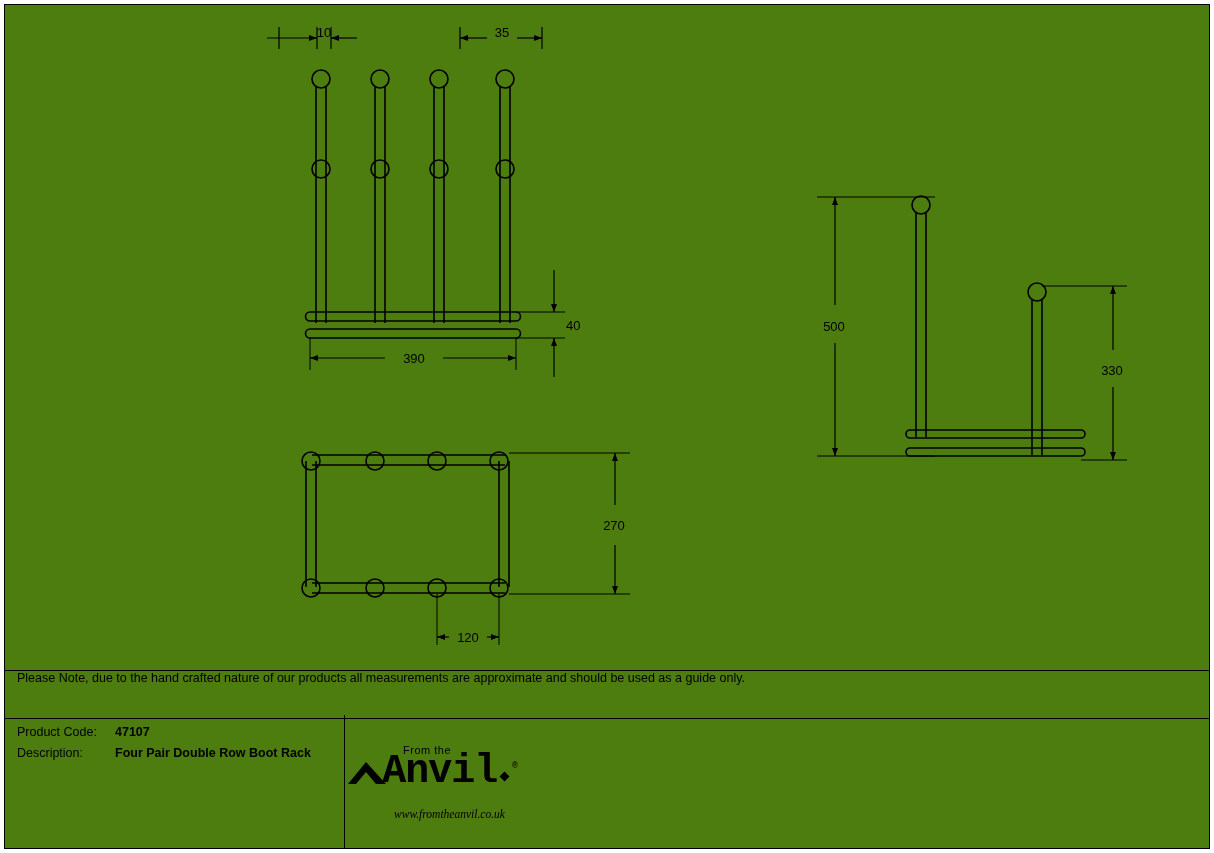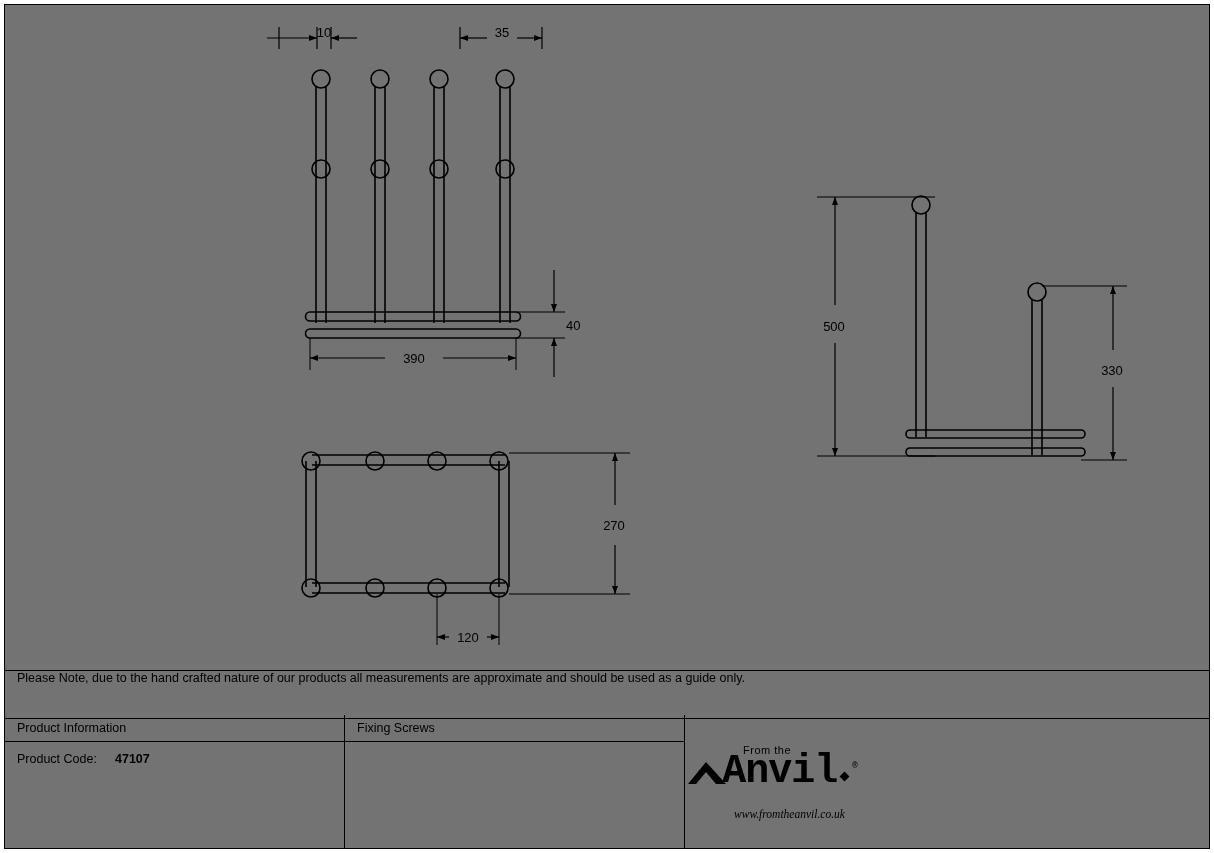--- a/index.html
+++ b/index.html
@@ -10,21 +10,21 @@
     font-family:"Liberation Sans", sans-serif;
     color:#000000;
     position:relative;
     overflow:hidden;
   }
   .sheet {
     position:absolute;
     left:4px; top:4px;
     width:1206px; height:845px;
     border:1.5px solid #000;
-    background:#737373;
+    background:#4d7c0f;
   }
   .drawing-area {
     position:absolute;
     left:0; top:0;
     width:100%; height:665px;
   }
   svg { display:block; }
 
   
   .note-row {
@@ -269,34 +269,33 @@
     </svg>
   </div>
 
   <div class="note-row">
     <span>Please Note, due to the hand crafted nature of our products all measurements are approximate and should be used as a guide only.</span>
   </div>
 
   <div class="table-row">
 
     <div class="col c1">
-      <div class="col-head">Product Information</div>
       <div class="col-body">
         <div class="spec-line">
           <span class="spec-key">Product Code:</span>
           <span class="spec-val">47107</span>
         </div>
+        <div class="spec-line">
+          <span class="spec-key">Description:</span>
+          <span class="spec-val">Four Pair Double Row Boot Rack</span>
+        </div>
       </div>
     </div>
 
 
-    <div class="col c3">
-      <div class="col-head">Fixing Screws</div>
-      <div class="col-body"></div>
-    </div>
 
     <div class="col c4">
       <div class="logo-wrap">
         <div class="logo-top">From the</div>
         <div class="logo-main">
           <svg width="42" height="34" viewBox="0 0 42 34" style="position:absolute;left:-36px;top:6px">
             <path d="M2,26 L20,4 L40,26 L30,26 L20,14 L10,26 Z" fill="#000"></path>
           </svg>
           <span>Anvil</span><span class="logo-diamond"></span><span class="logo-reg">®</span>
         </div>

